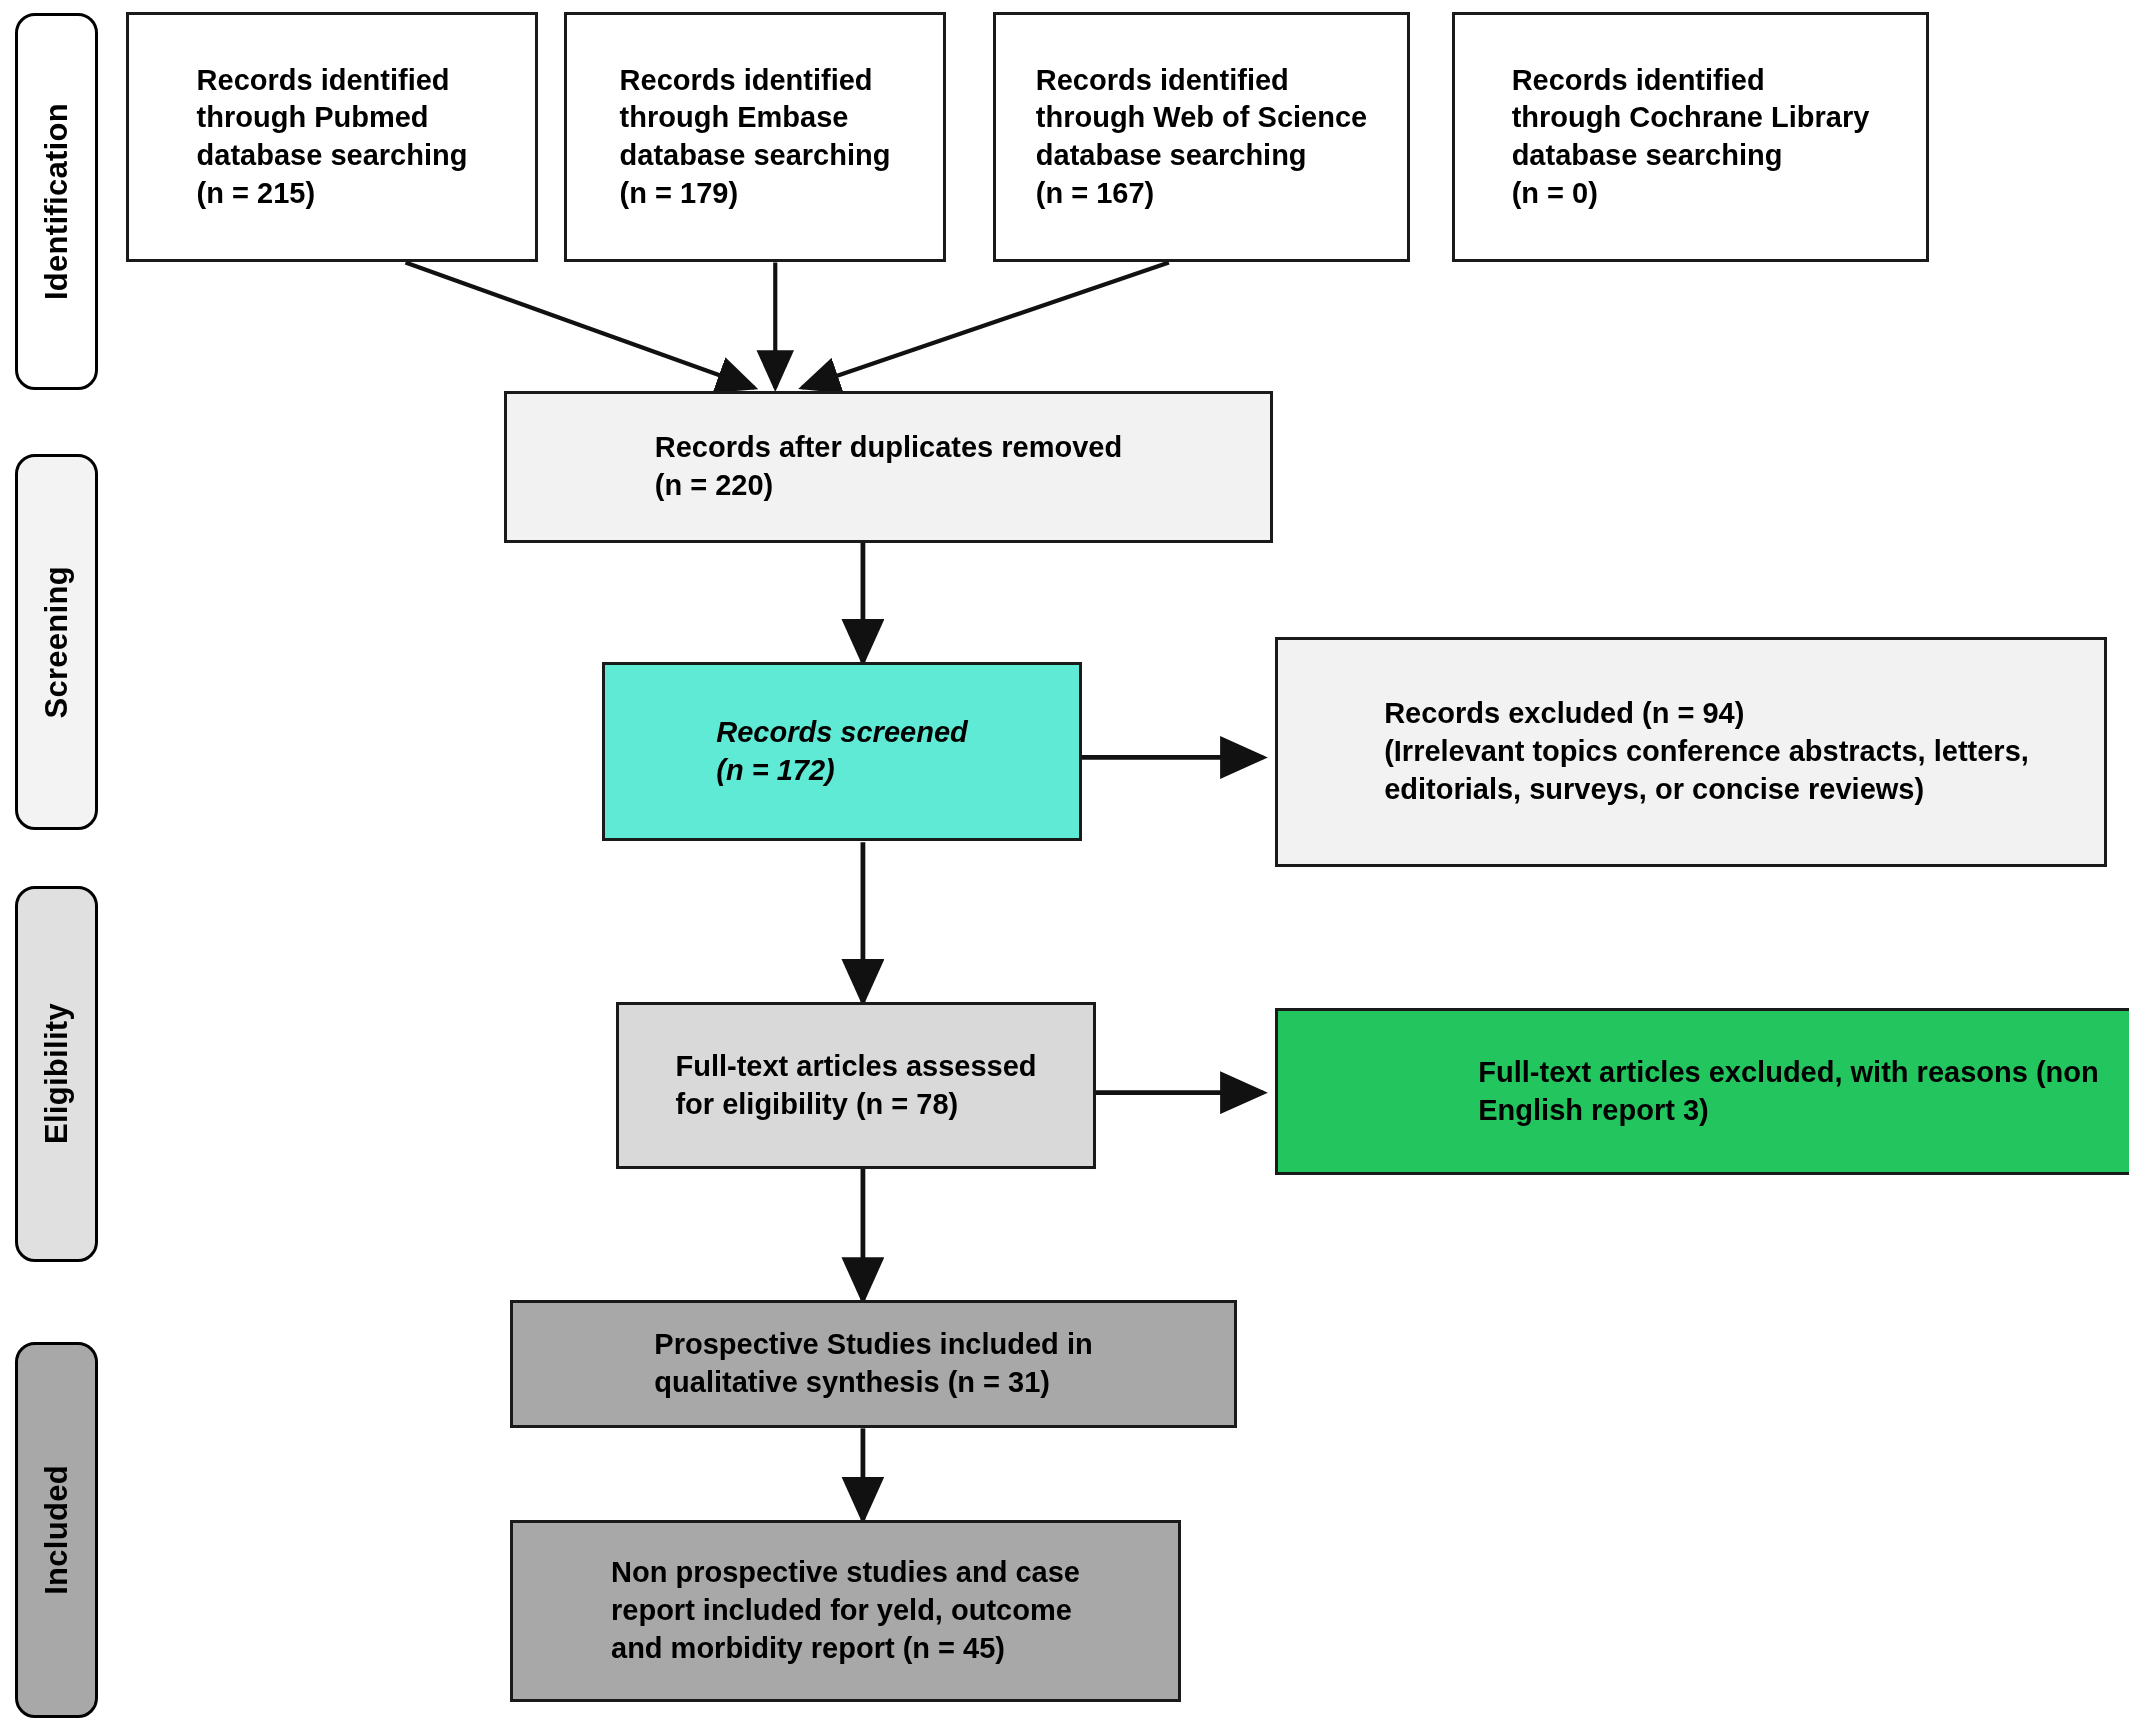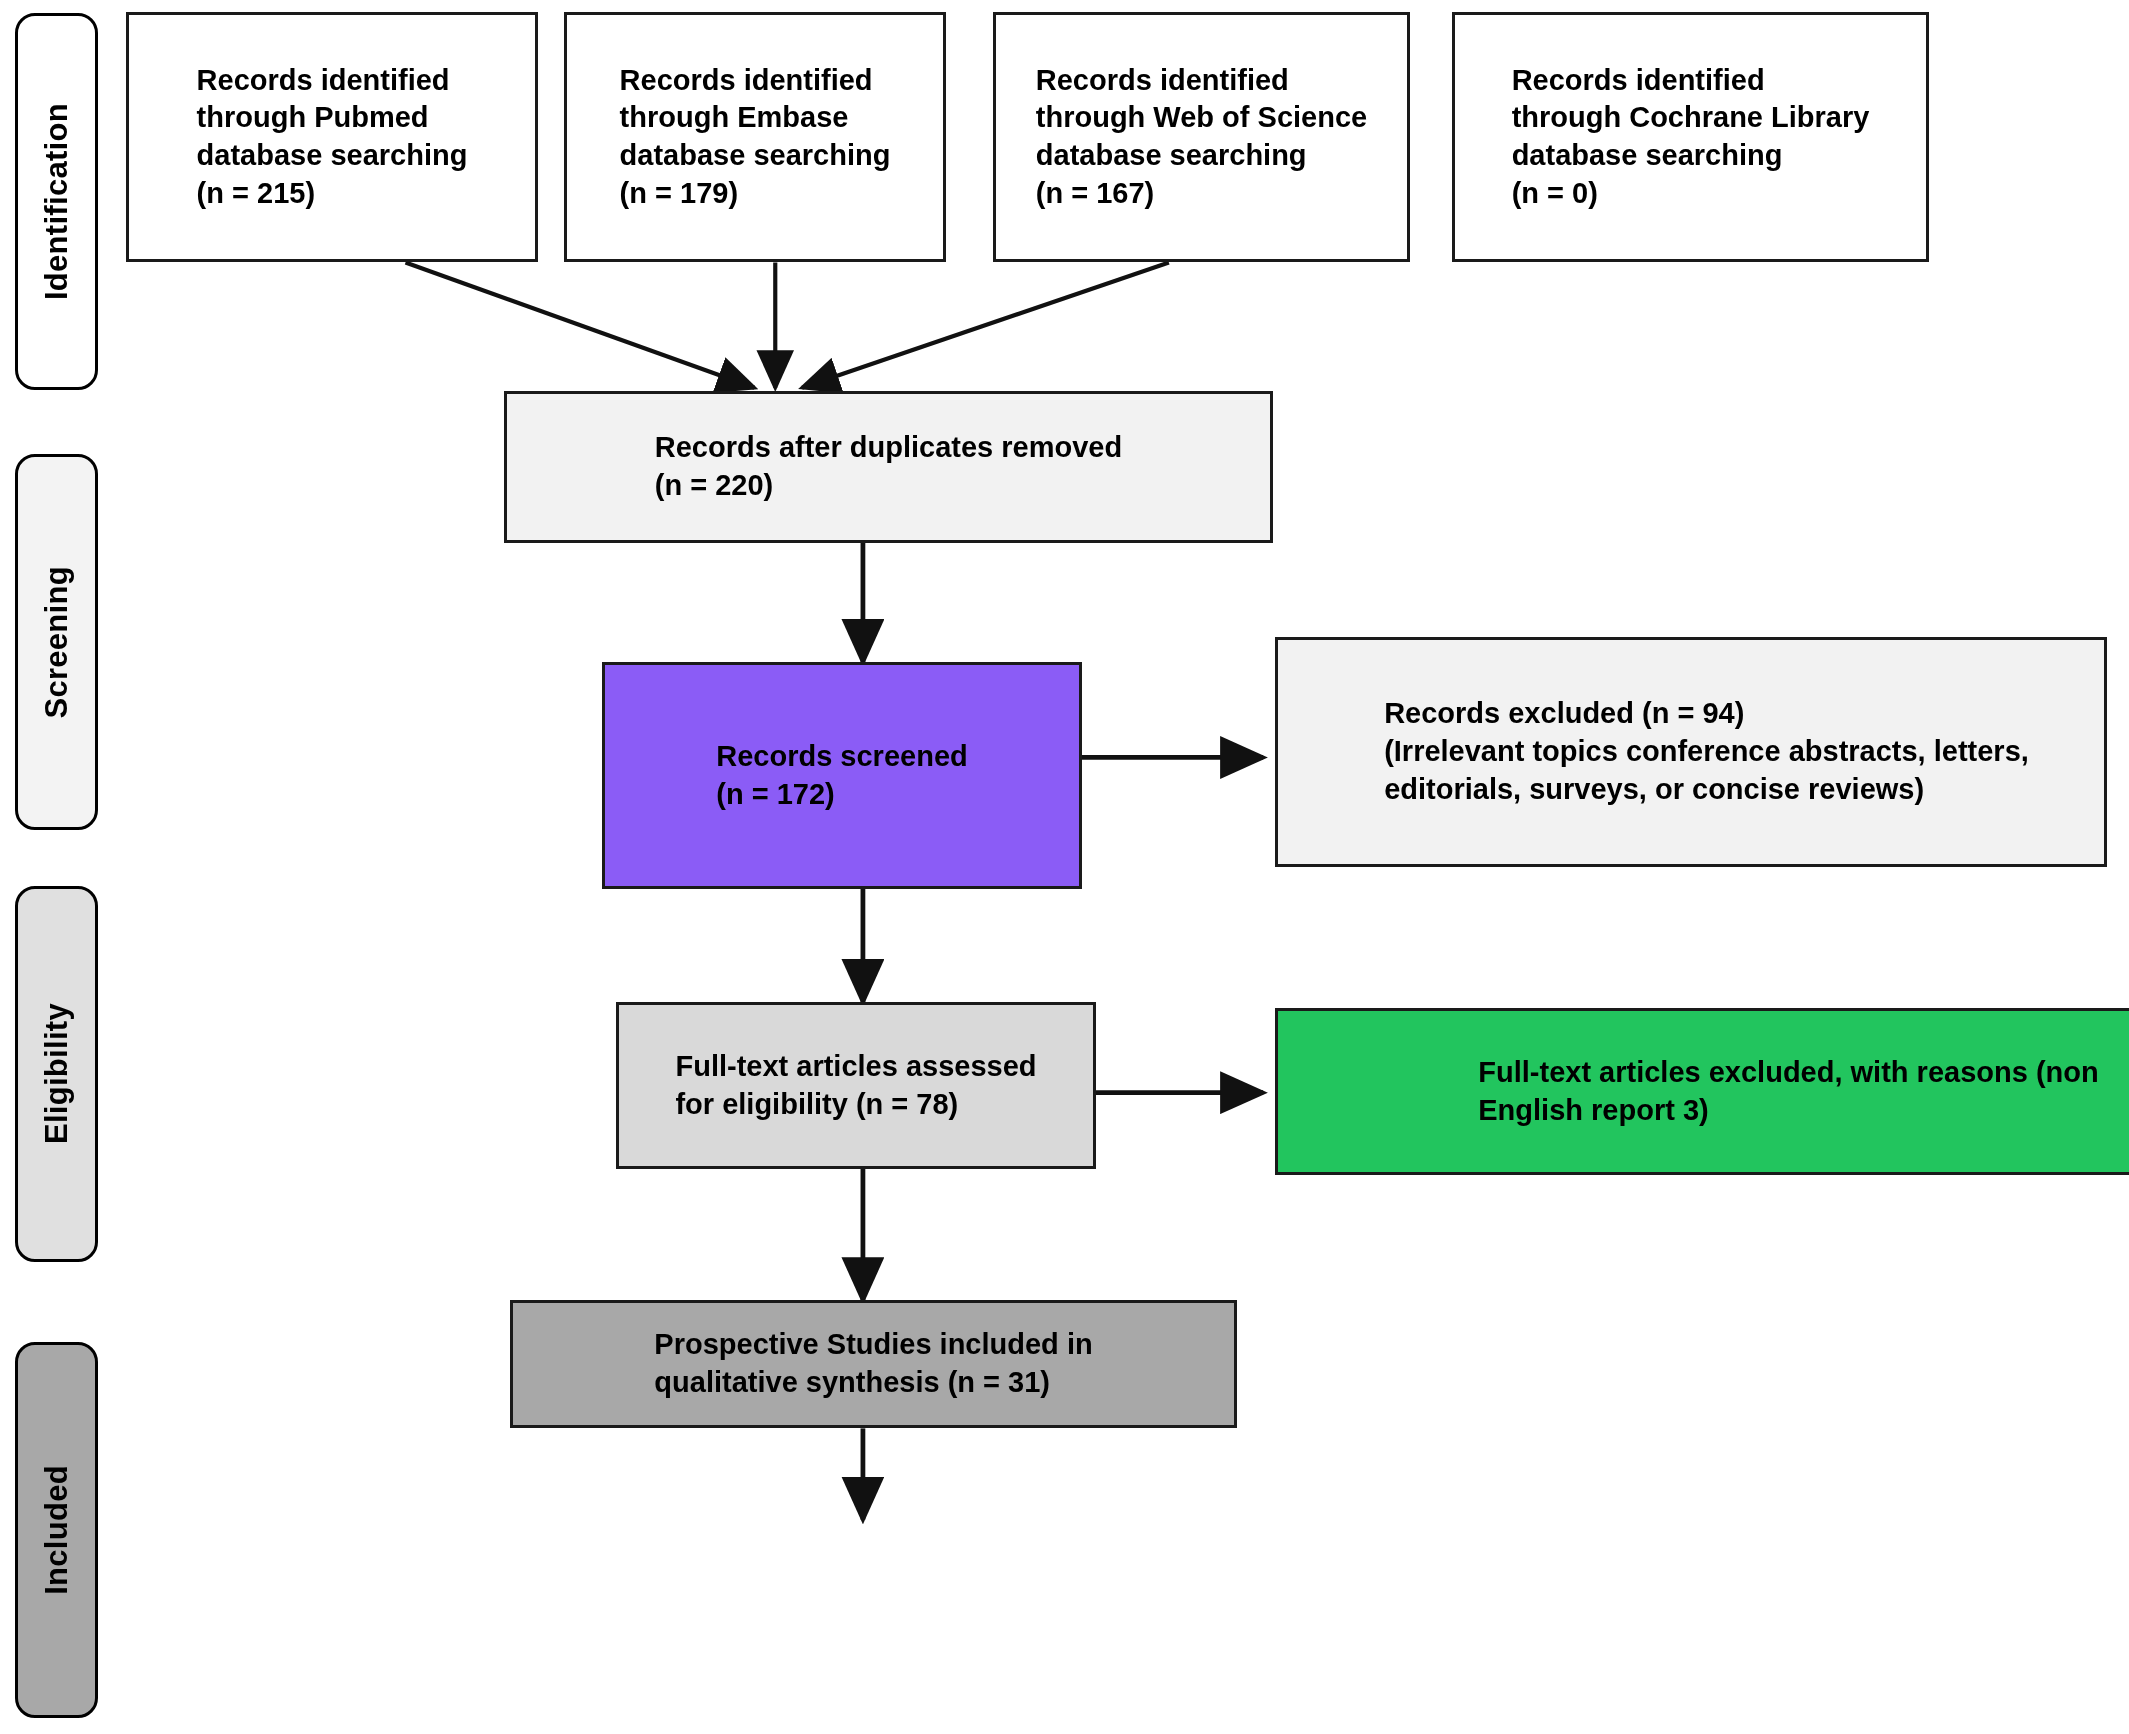--- a/index.html
+++ b/index.html
@@ -134,21 +134,21 @@
 through Cochrane Library
 database searching
 (n = 0)</span>
   </div>
 
   <div class="node" style="left:504px; top:391px; width:769px; height:152px; background:#f2f2f2;">
     <span class="node-text">Records after duplicates removed
 (n = 220)</span>
   </div>
 
-  <div class="node" style="left:602px; top:662px; width:480px; height:227px; background:#8b5cf6;">
+  <div class="node" style="left:602px; top:662px; width:480px; height:179px; background:#5eead4;font-style:italic;">
     <span class="node-text">Records screened
 (n = 172)</span>
   </div>
 
   <div class="node tight" style="left:1275px; top:637px; width:832px; height:230px; background:#f2f2f2;">
     <span class="node-text">Records  excluded (n = 94)
 (Irrelevant topics conference abstracts, letters,
 editorials, surveys, or concise reviews)</span>
   </div>
 
@@ -160,15 +160,20 @@
   <div class="node tight" style="left:1275px; top:1008px; width:996px; height:167px; background:#22c55e;">
     <span class="node-text">Full-text articles excluded, with reasons (non
 English report 3)</span>
   </div>
 
   <div class="node" style="left:510px; top:1300px; width:727px; height:128px; background:#a8a8a8;">
     <span class="node-text">Prospective Studies included in
 qualitative synthesis (n = 31)</span>
   </div>
 
+  <div class="node" style="left:510px; top:1520px; width:671px; height:182px; background:#a8a8a8;">
+    <span class="node-text">Non prospective studies and case
+report included for yeld, outcome
+and morbidity report (n = 45)</span>
+  </div>
 
 </div>
 
 
 </body></html>

